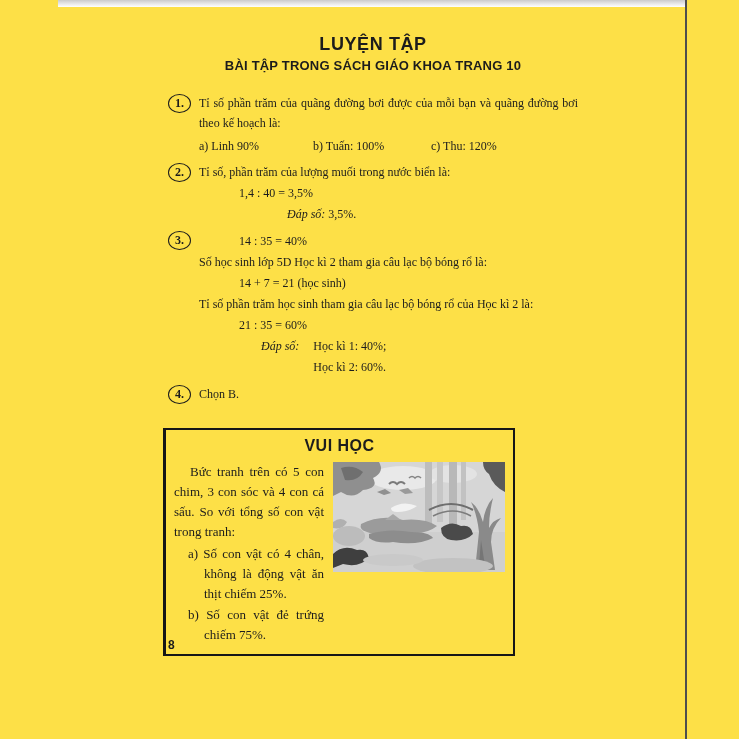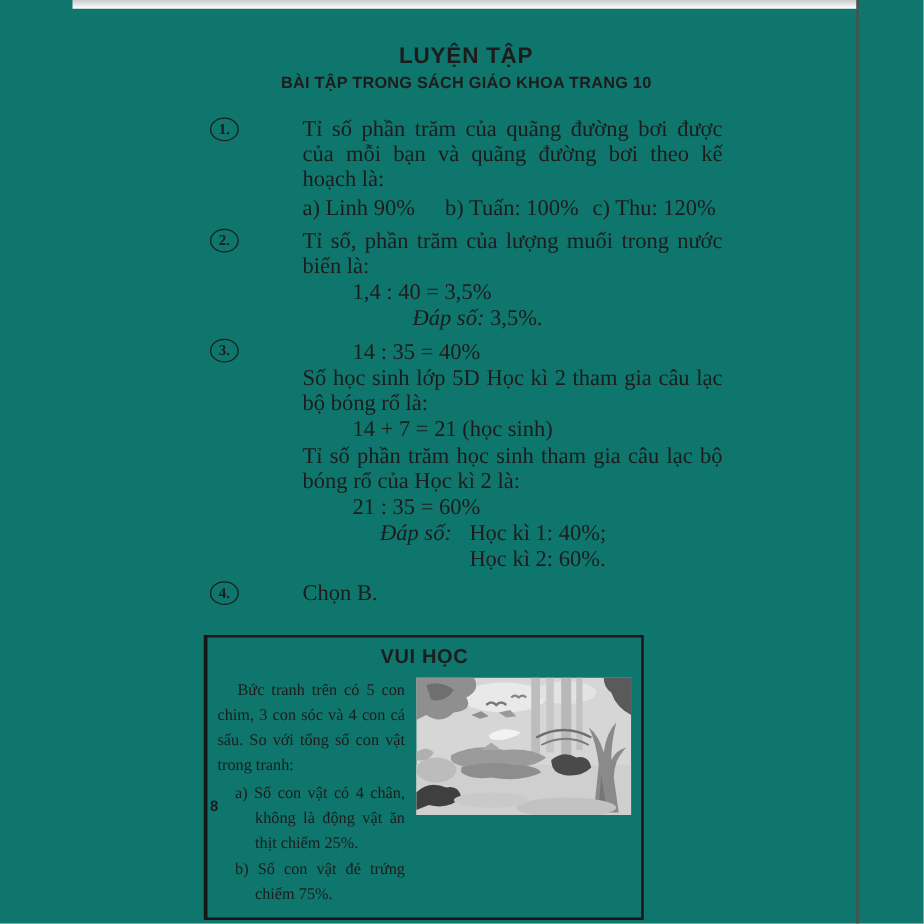--- a/index.html
+++ b/index.html
@@ -1,20 +1,20 @@
 <!DOCTYPE html>
 <html><head>
 <meta charset="utf-8">
 <style>
   html, body { margin: 0; padding: 0; background: #ffffff; }
   .page {
     position: relative;
     width: 739px;
     height: 739px;
-    background: #0f766e;
+    background: #fde047;
     font-family: "Liberation Serif", serif;
     color: #1c1c1c;
     overflow: hidden;
   }
   
   .scan-top {
     position: absolute;
     left: 58px; top: 0;
     width: 628px; height: 7px;
     background: linear-gradient(180deg, #cbcbcb 0%, #e9e9e9 55%, #ffffff 100%);
@@ -47,21 +47,21 @@
   .pnum {
     flex: 0 0 23px;
     width: 23px; height: 19px;
     border: 1.4px solid #1c1c1c;
     border-radius: 50%;
     box-sizing: border-box;
     font-size: 12px; font-weight: bold;
     text-align: center; line-height: 17px;
     margin: 1px 8px 0 0;
   }
-  .ptext { flex: 1; font-size: 18px; line-height: 20px; margin-left: 43px; }
+  .ptext { flex: 1; font-size: 12px; line-height: 20px; }
   .just { text-align: justify; margin: 0; }
   .answers-row { display: flex; margin-top: 3px; }
   .answers-row .ans-a { width: 114px; }
   .answers-row .ans-b { width: 118px; }
   .calc { margin: 1px 0 1px 40px; }
   .dapso2 { margin: 1px 0 0 88px; }
   .dapso-label { font-style: italic; }
   .dapso3 { display: flex; margin: 1px 0 0 62px; }
   .dapso3 .dapso-label { margin-right: 14px; }
   .dapso3 .dapso-values div { margin-bottom: 1px; }

